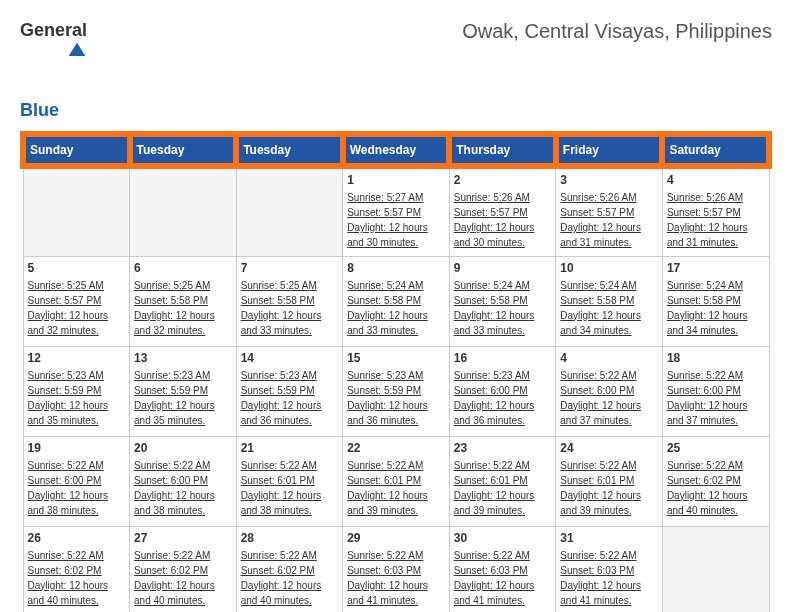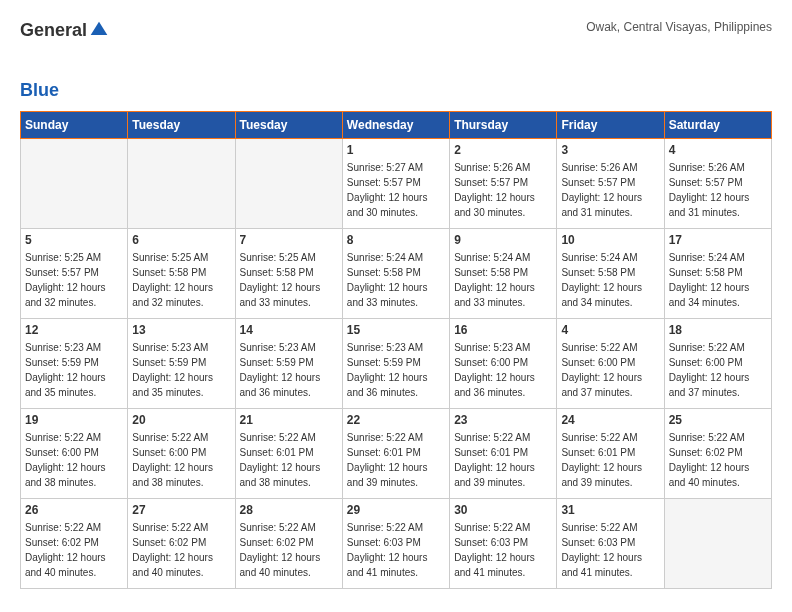--- a/index.html
+++ b/index.html
@@ -16,21 +16,22 @@
       align-items: flex-start;
       margin-bottom: 10px;
     }
     .logo {
       display: flex;
       flex-direction: column;
       align-items: flex-start;
     }
     .logo-text {
       display: flex;
-      align-items: flex-start;
+      align-items: flex-end;
+      flex-direction: column;
     }
     .logo-general {
       font-size: 18px;
       font-weight: bold;
       color: #333;
     }
     .logo-blue {
       font-size: 18px;
       font-weight: bold;
       color: #1a5fb4;
@@ -43,36 +44,36 @@
     }
     .title-area {
       text-align: right;
     }
     .month-title {
       font-size: 36px;
       font-weight: bold;
       color: #333;
     }
     .location {
-      font-size: 12px;
+      font-size: 20px;
       color: #555;
     }
     table {
       width: 100%;
       border-collapse: collapse;
       table-layout: fixed;
     }
     th {
       background-color: #2255a4;
       color: white;
       padding: 6px 4px;
       font-size: 12px;
       font-weight: bold;
       text-align: left;
-      border: 1px solid #f97316;
+      border: 6px solid #f97316;
     }
     td {
       border: 1px solid #ccc;
       vertical-align: top;
       padding: 4px;
       font-size: 10.5px;
       color: #333;
       height: 90px;
       background: #fff;
     }
@@ -85,20 +86,21 @@
     .day-num {
       font-weight: bold;
       font-size: 12px;
       margin-bottom: 3px;
       display: block;
     }
     .day-info {
       font-size: 10px;
       line-height: 1.5;
       color: #333;
+      text-decoration: underline;
     }
   </style>
 </head>
 <body>
 
 <div class="header">
   <div class="logo">
     <div class="logo-text">
       <span class="logo-general">General</span>
       <svg class="logo-icon" viewBox="0 0 24 24">

